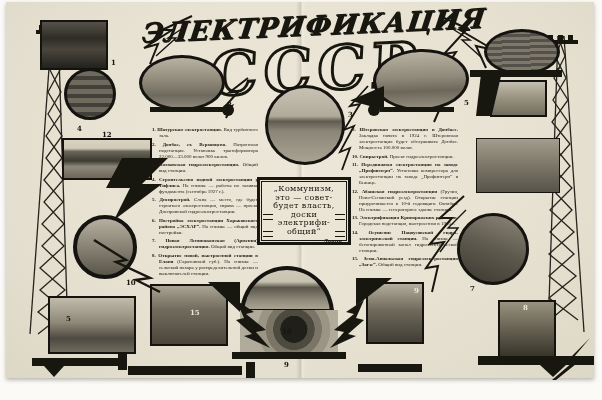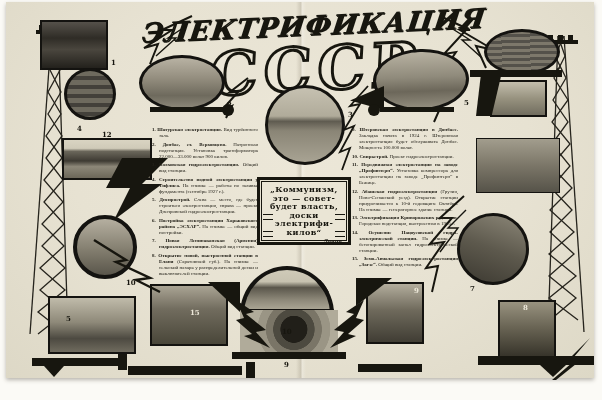--- a/index.html
+++ b/index.html
@@ -45,21 +45,21 @@
   .f-building{background:linear-gradient(180deg,#aaa494 0%,#716c5e 40%,#494639 100%);}
   .f-plant{background:linear-gradient(180deg,#b3ad9d 0%,#6f6a5c 45%,#403d34 100%);}
   .f-field{background:linear-gradient(180deg,#98927f 0%,#6b6656 45%,#37342a 100%),
            repeating-linear-gradient(90deg,#777 0 3px,#555 3px 6px);}
   .f-semi{background:linear-gradient(180deg,#cfcab8 0%,#c7c2b0 30%,#5a564b 45%,#8b8677 75%,#a9a493 100%);}
   .f-gen{background:radial-gradient(circle at 55% 42%, #211f19 0 22%, #4d4a40 23% 34%, #7a7567 35% 46%, #9a9585 47% 60%, #b0ab9a 61%);}
   
   #quote{position:absolute;left:257px;top:177px;width:94px;height:68px;
          border:3px solid #17160f;box-shadow:inset 0 0 0 1px #e7e2d2, inset 0 0 0 2px #17160f;
          background:#eae5d5;z-index:25;text-align:center;padding-top:5px;box-sizing:border-box;}
-  .ql{font-family:"DejaVu Serif",serif;font-weight:bold;font-size:8px;line-height:8.6px;
+  .ql{font-family:"DejaVu Serif",serif;font-weight:normal;font-size:8px;line-height:8.6px;
       letter-spacing:.4px;color:#17160f;position:relative;}
   .ql.dash::before,.ql.dash::after{content:"";position:absolute;top:3px;width:10px;height:4px;
       border-top:1px solid #17160f;border-bottom:1px solid #17160f;}
   .ql.dash::before{left:3px;} .ql.dash::after{right:3px;}
   #qsig{font-family:"DejaVu Serif",serif;font-style:italic;font-weight:bold;
         font-size:5px;text-align:right;padding-right:6px;margin-top:1px;color:#17160f;}
   
   .col{position:absolute;width:106px;font-family:"Liberation Serif",serif;
        font-size:5px;line-height:6px;color:#24221a;text-align:justify;}
   #colL{left:152px;top:127px;height:176px;}
@@ -216,21 +216,21 @@
   <div class="chip" style="left:540px;top:365px;width:26px;height:12px;clip-path:polygon(50% 100%,0 0,100% 0);"></div>
   <div class="chip" style="left:118px;top:354px;width:9px;height:16px;"></div>
   <div class="chip" style="left:246px;top:362px;width:9px;height:16px;"></div>
 
   <div id="quote">
     <div class="ql">„Коммунизм,</div>
     <div class="ql">это — совет-</div>
     <div class="ql">будет власть,</div>
     <div class="ql dash">доски</div>
     <div class="ql">электрифи-</div>
-    <div class="ql dash">килов“</div>
+    <div class="ql dash">общий“</div>
     <div id="qsig">Ленин</div>
   </div>
 
   <div class="col" id="colL">
     <div class="li"><span class="n">1.</span> <span class="lead">Шатурская электростанция.</span> <span>Вид турбинного зала.</span></div>
     <div class="li"><span class="n">2.</span> <span class="lead">Донбас, ст. Верховцево.</span> <span>Патронская подстанция. Установка трансформатора 22.000—33.000 вольт 900 килов.</span></div>
     <div class="li"><span class="n">3.</span> <span class="lead">Волховская гидроэлектростанция.</span> <span>Общий вид станции.</span></div>
     <div class="li"><span class="n">4.</span> <span class="lead">Строительство водной электростанции у Тифлиса.</span> <span>На снимке — работы по заливке фундамента (сентябрь 1927 г.).</span></div>
     <div class="li"><span class="n">5.</span> <span class="lead">Днепрострой.</span> <span>Слева — место, где будет строиться электростанция, справа — проект Днепровской гидроэлектростанции.</span></div>
     <div class="li"><span class="n">6.</span> <span class="lead">Постройка электростанции Харьковского района „ЭСХАР“.</span> <span>На снимке — общий вид постройки.</span></div>

